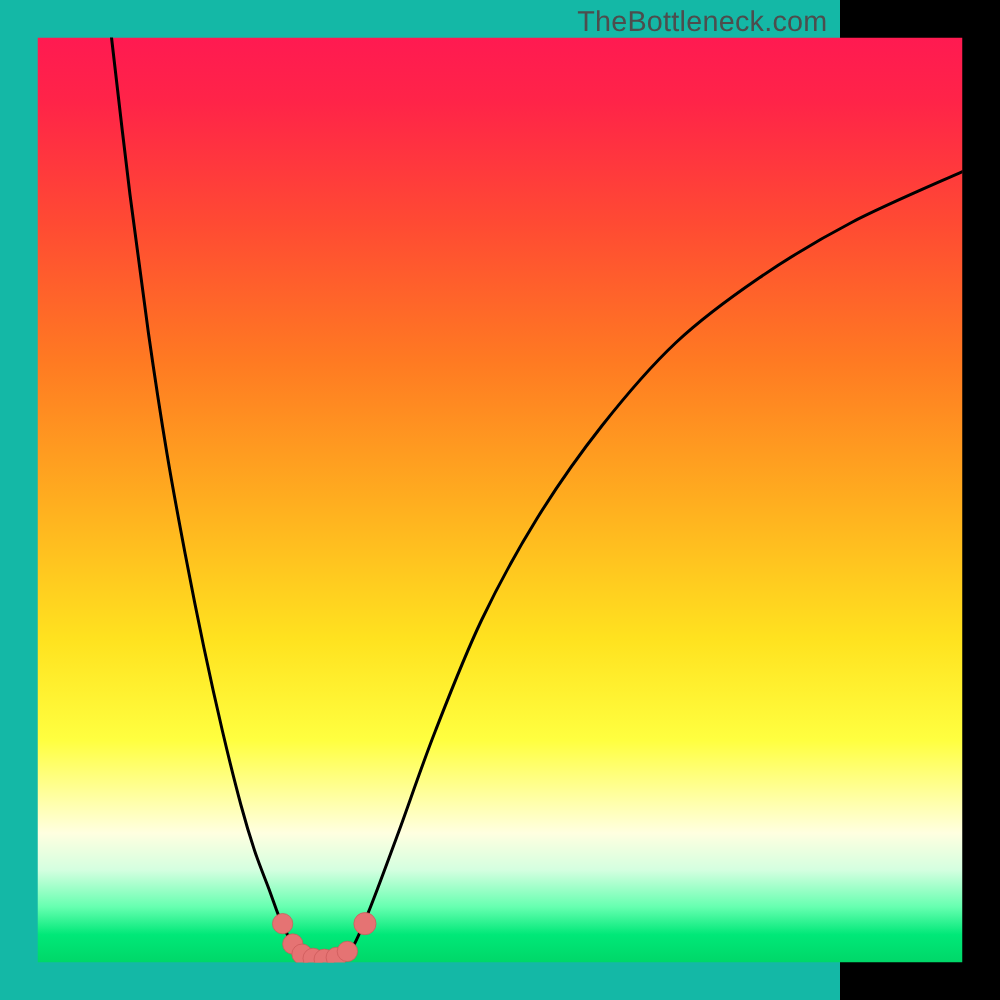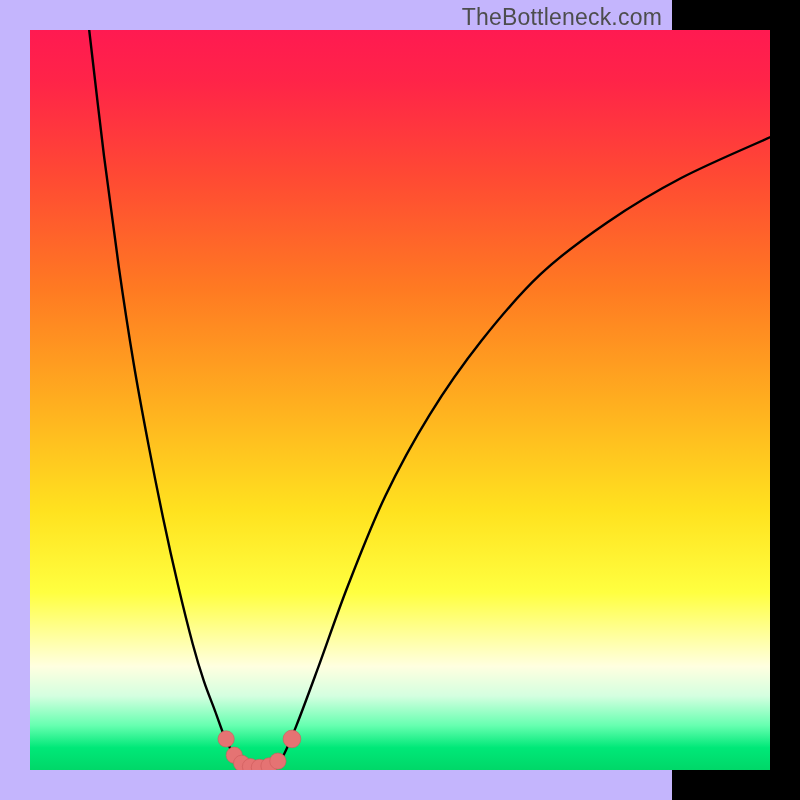--- a/index.html
+++ b/index.html
@@ -8,21 +8,21 @@
     width: 800px;
     height: 800px;
     background: #000;
     font-family: Arial, Helvetica, sans-serif;
     overflow: hidden;
   }
   .frame {
     position: relative;
     width: 672px;
     height: 800px;
-    background: #c4b5fd;
+    background: #14b8a6;
   }
   .watermark {
     position: absolute;
     top: 4px;
     right: 10px;
     color: #4d4d4d;
     font-size: 23px;
     font-weight: 500;
     letter-spacing: 0.2px;
     user-select: none;

